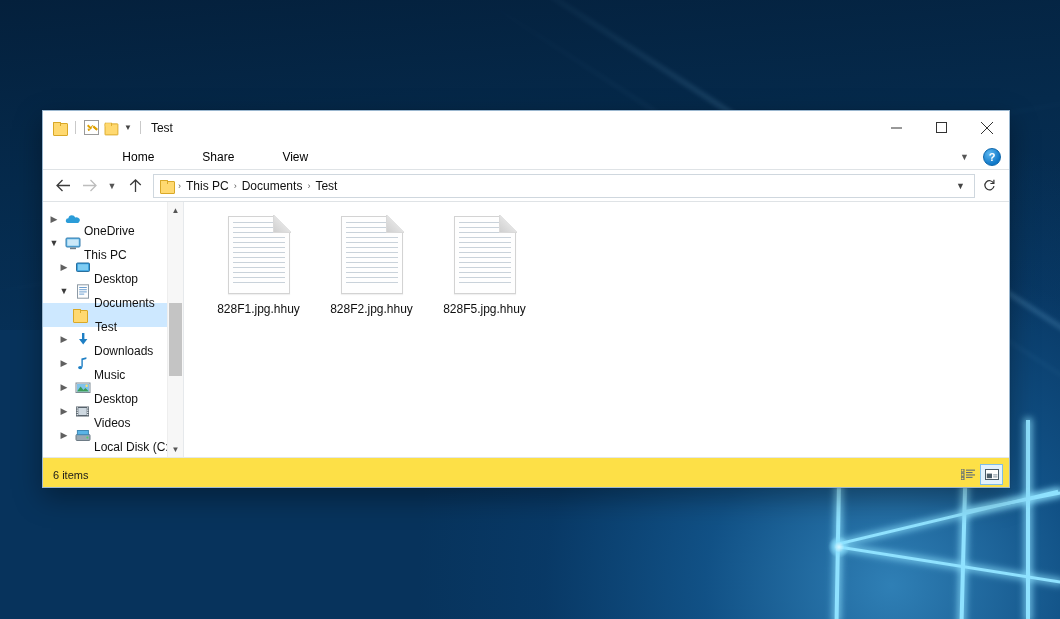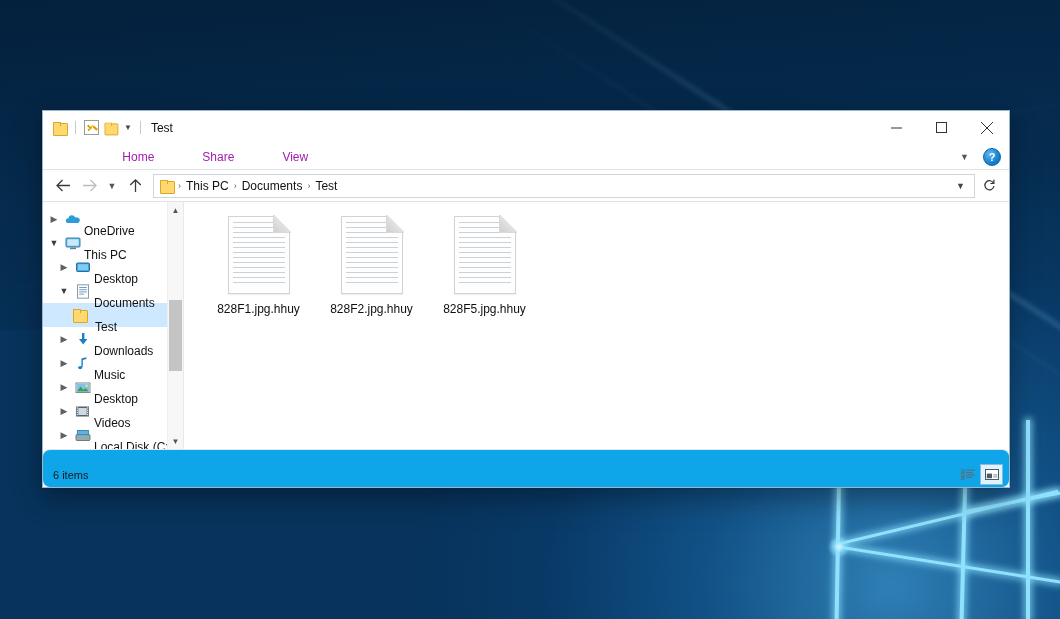--- a/index.html
+++ b/index.html
@@ -97,21 +97,21 @@
   .winbtns{display:flex;height:33px;}
   .winbtn{width:45px;height:33px;display:flex;align-items:center;justify-content:center;color:#333;}
   .winbtn svg{display:block;}
 
   
   .ribbon{
     height:25px;flex:0 0 25px;display:flex;align-items:stretch;
     background:#ffffff;border-bottom:1px solid #dfe3e6;
   }
   .tab{
-    display:flex;align-items:center;padding:0 24px;font-size:12px;color:#a21caf;
+    display:flex;align-items:center;padding:0 24px;font-size:12px;color:#000000;
   }
   .tab.file{background:#2072c8;color:#ffffff;padding:0 18px;margin-top:32px;}
   .ribbon-spacer{flex:1;}
   .ribbon-right{display:flex;align-items:center;gap:8px;padding-right:8px;}
   .rib-chev{font-size:9px;color:#555;padding:0 6px;}
   .help-ico{
     width:16px;height:16px;border-radius:50%;
     background:radial-gradient(circle at 35% 30%,#5cb7f0,#1078c8 70%);
     color:#fff;font-size:11px;font-weight:bold;line-height:16px;text-align:center;
     border:1px solid #0c66ab;
@@ -198,22 +198,22 @@
     position:absolute;right:-1px;top:-1px;width:18px;height:18px;background:#fff;
     clip-path:polygon(0 0,100% 0,100% 100%);
   }
   .fname{
     margin-top:8px;font-size:12px;color:#0f0f0f;text-align:center;white-space:nowrap;
   }
 
   
   .statusbar{
     height:25px;flex:0 0 25px;display:flex;align-items:center;
-    background:#0ea5e9;border-top:1px solid #e3e7ea;padding:12px 6px 0 10px;
-    font-size:11px;color:#1a1a1a;border-radius:7px;
+    background:#fde047;border-top:1px solid #e3e7ea;padding:4px 6px 0 10px;
+    font-size:11px;color:#1a1a1a;
   }
   .status-spacer{flex:1;}
   .viewbtns{display:flex;align-items:center;gap:2px;}
   .viewbtn{width:21px;height:19px;display:flex;align-items:center;justify-content:center;}
   .viewbtn.active{border:1px solid #7fbde8;background:#e3f1fb;}
 </style>
 </head>
 <body>
 
 <div id="desktop">

